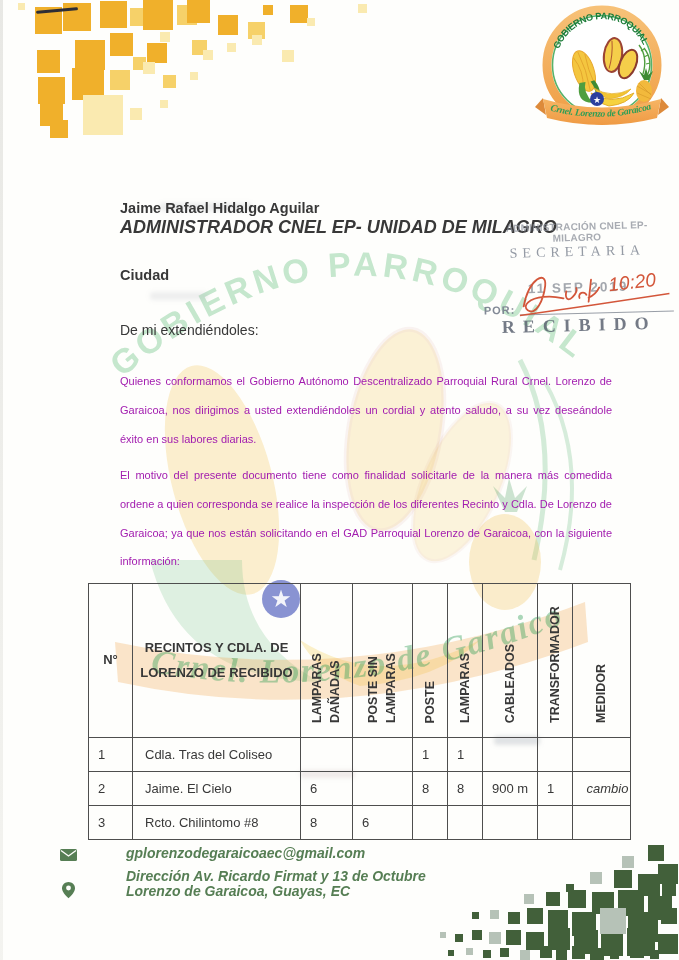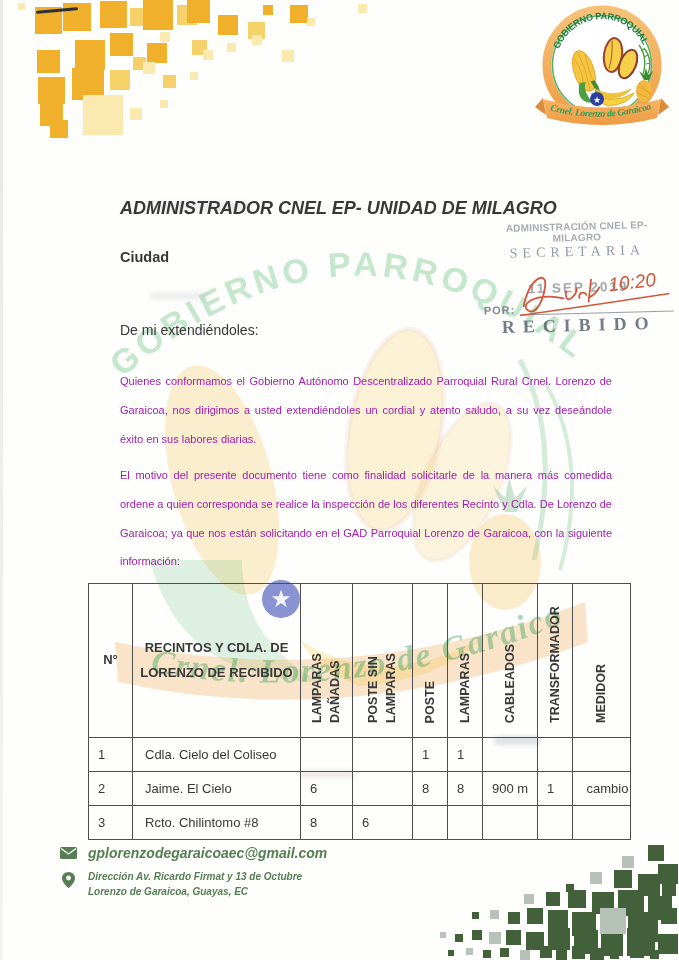--- a/index.html
+++ b/index.html
@@ -49,29 +49,29 @@
   .tbl{position:absolute;left:88px;top:583px;border-collapse:collapse;table-layout:fixed;
     background:transparent;}
   .tbl th,.tbl td{border:1px solid #4e4e4e;color:#383838;}
   .tbl thead th{height:142px;font-weight:bold;}
   .tbl th.h-h{vertical-align:middle;text-align:center;font-size:13px;line-height:1.9;}
   .tbl th.h-v{vertical-align:bottom;text-align:center;padding-bottom:10px;}
   .tbl th.h-v span{display:inline-block;writing-mode:vertical-rl;transform:rotate(180deg);
     font-size:12.5px;line-height:1.45;max-height:100px;white-space:normal;text-align:left;}
   .tbl td{height:33px;font-size:13px;vertical-align:middle;padding:0 0 0 9px;}
   .tbl td.name{padding-left:12px;}
-  .tbl td:last-child{text-align:center;padding-left:12px;}
+  .tbl td:last-child{text-align:center;padding-left:12px;font-style:italic;}
 
   
   .footer{position:absolute;left:58px;top:845px;color:#567e54;z-index:3;}
-  .frow{display:flex;align-items:flex-start;margin-bottom:8px;}
+  .frow{display:flex;align-items:flex-end;margin-bottom:8px;gap:38px;}
   .ficon{width:20px;flex:0 0 20px;display:flex;justify-content:center;margin-top:2px;}
   .ftext{margin-left:10px;font-weight:bold;font-style:italic;}
   .femail{font-size:14px;}
-  .faddr{font-size:10px;line-height:15px;}
+  .faddr{font-size:14px;line-height:15px;}
   .fphone{font-size:14px;}
 </style>
 </head>
 <body>
 
 <div class="page">
   <div class="edge"></div>
   <div class="staple"></div>
   <div id="deco-tl">
       <div class="sq" style="left: 18px; top: 3px; width: 7px; height: 7px; background: rgb(250, 234, 176);"></div>
@@ -254,20 +254,21 @@
       <path id="ribPath" d="M 19,107.5 Q 71,121 124,105" fill="none"></path>
       <text font-family="Liberation Serif,serif" font-style="italic" font-weight="bold" font-size="9.6" fill="#2f9e55">
         <textPath href="#ribPath" textLength="103">Crnel. Lorenzo de Garaicoa</textPath>
       </text>
     </g>
   </svg>
 
   <div class="content">
 
     <div class="recipient">
+      <div>Jaime Rafael Hidalgo Aguilar</div>
       <div class="position">ADMINISTRADOR CNEL EP- UNIDAD DE MILAGRO</div>
       <div class="city">Ciudad</div>
     </div>
 
     <div class="stamp">
       <div class="l1">ADMINISTRACIÓN CNEL EP-MILAGRO</div>
       <div class="l2">SECRETARIA</div>
       <div class="date">11 SEP 2019</div>
       <div class="por">
         <span class="lbl">POR:</span>
@@ -306,21 +307,21 @@
             <th class="h-v"><span>POSTE</span></th>
             <th class="h-v"><span>LAMPARAS</span></th>
             <th class="h-v"><span>CABLEADOS</span></th>
             <th class="h-v"><span>TRANSFORMADOR</span></th>
             <th class="h-v"><span>MEDIDOR</span></th>
           </tr>
         </thead>
       <tbody>
           <tr>
             <td>1</td>
-            <td class="name">Cdla. Cielo del Coliseo</td>
+            <td class="name">Cdla. Tras del Coliseo</td>
             <td></td>
             <td></td>
             <td>1</td>
             <td>1</td>
             <td></td>
             <td></td>
             <td></td>
           </tr>
           <tr>
             <td>2</td>

